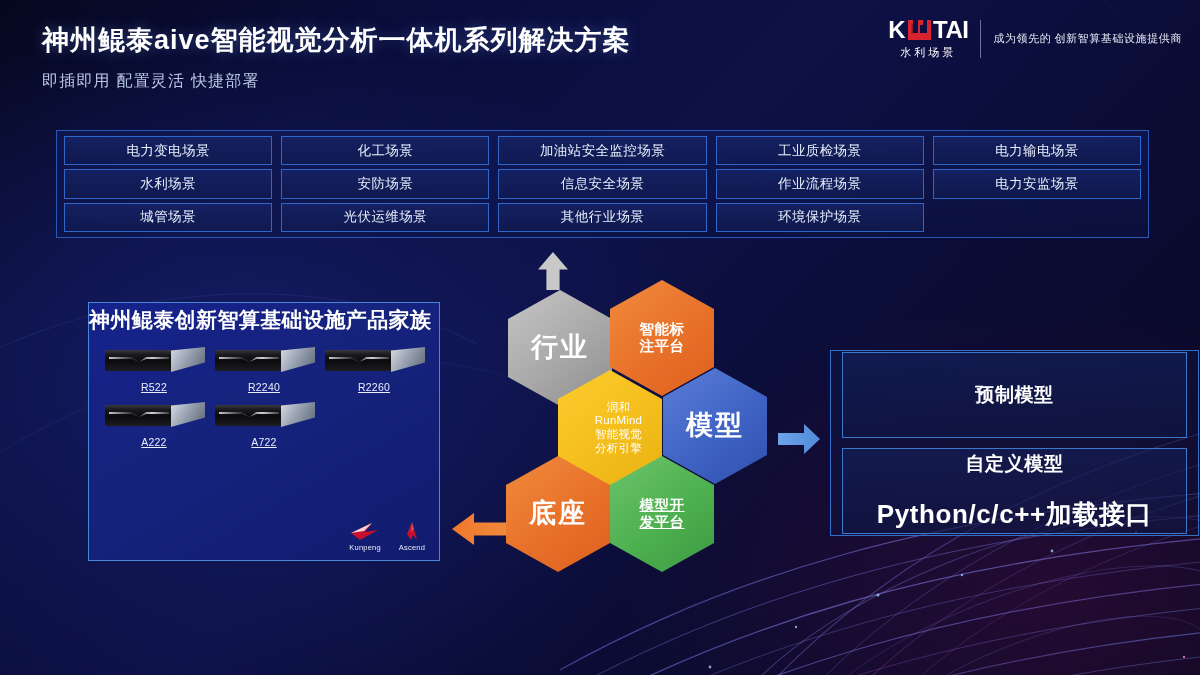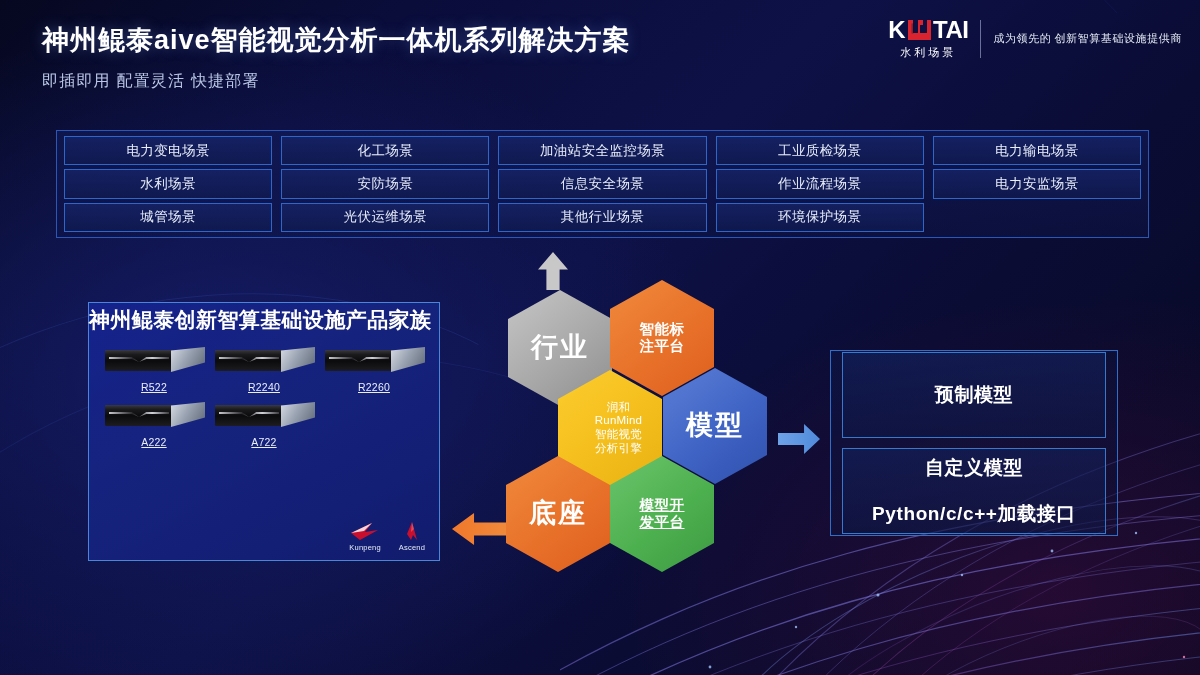--- a/index.html
+++ b/index.html
@@ -142,33 +142,33 @@
     clip-path: polygon(0% 30%, 62% 30%, 62% 0%, 100% 50%, 62% 100%, 62% 70%, 0% 70%);
   }
   .arrow-left {
     left:452px; top:513px; width:58px; height:32px;
     background:linear-gradient(90deg,#f0782b,#f08a3c);
     clip-path: polygon(0% 50%, 38% 0%, 38% 30%, 100% 30%, 100% 70%, 38% 70%, 38% 100%);
   }
 
   
   .model-panel {
-    position:absolute; left:830px; top:350px; width:288px; height:186px;
+    position:absolute; left:830px; top:350px; width:369px; height:186px;
     border:1px solid #2f6fc9;
     background:linear-gradient(160deg, rgba(14,24,74,0.42) 0%, rgba(10,18,56,0.30) 100%);
     padding:1px 11px; display:flex; flex-direction:column; gap:10px;
   }
   .model-box {
     flex:1; border:1px solid #3a78cc;
     background:linear-gradient(180deg, rgba(20,34,94,0.55), rgba(14,24,72,0.45));
     display:flex; flex-direction:column; align-items:center; justify-content:center;
     color:#ffffff; font-weight:bold; letter-spacing:0.6px;
   }
   .model-box .l1 { font-size:19px; }
-  .model-box .l2 { font-size:19px; margin-top:20px; }
+  .model-box .l2 { font-size:26px; margin-top:20px; }
 </style>
 </head>
 <body>
 
 <div id="slide">
 
   <div class="bg-layer">
     <div class="swoosh" style="left:-260px; top:300px; width:900px; height:640px; transform:rotate(-12deg);"></div>
     <div class="swoosh" style="left:-200px; top:360px; width:980px; height:700px; transform:rotate(-10deg); border-color:rgba(80,110,220,0.12) transparent transparent transparent;"></div>
     <div class="swoosh" style="left:120px; top:-180px; width:1100px; height:760px; transform:rotate(8deg); border-color:rgba(60,80,190,0.10) transparent transparent transparent;"></div>

